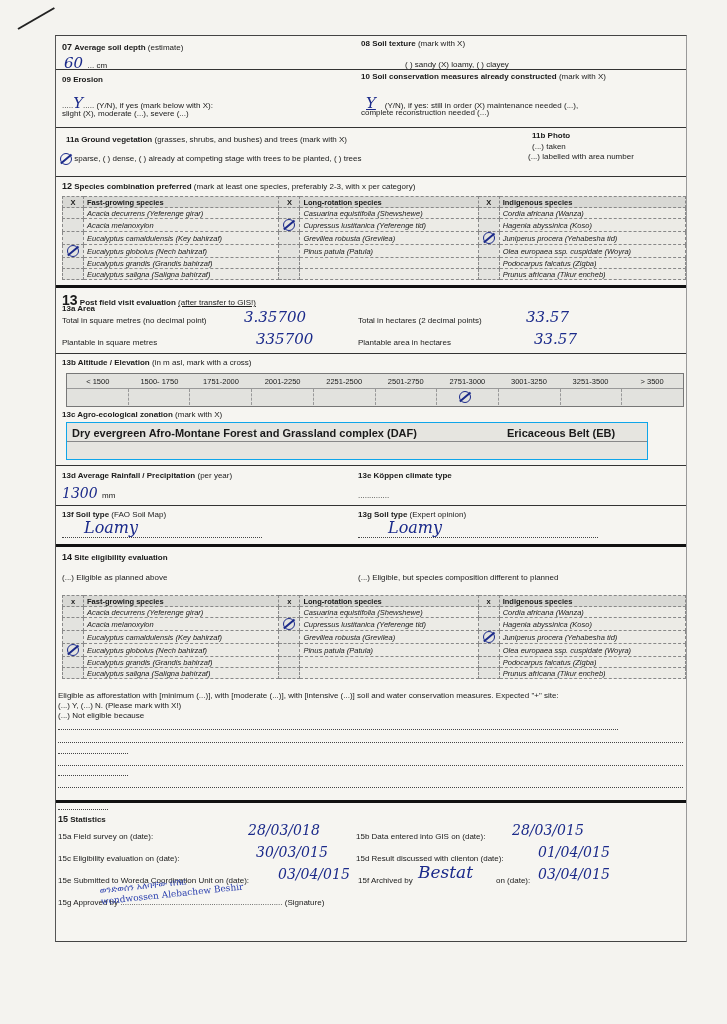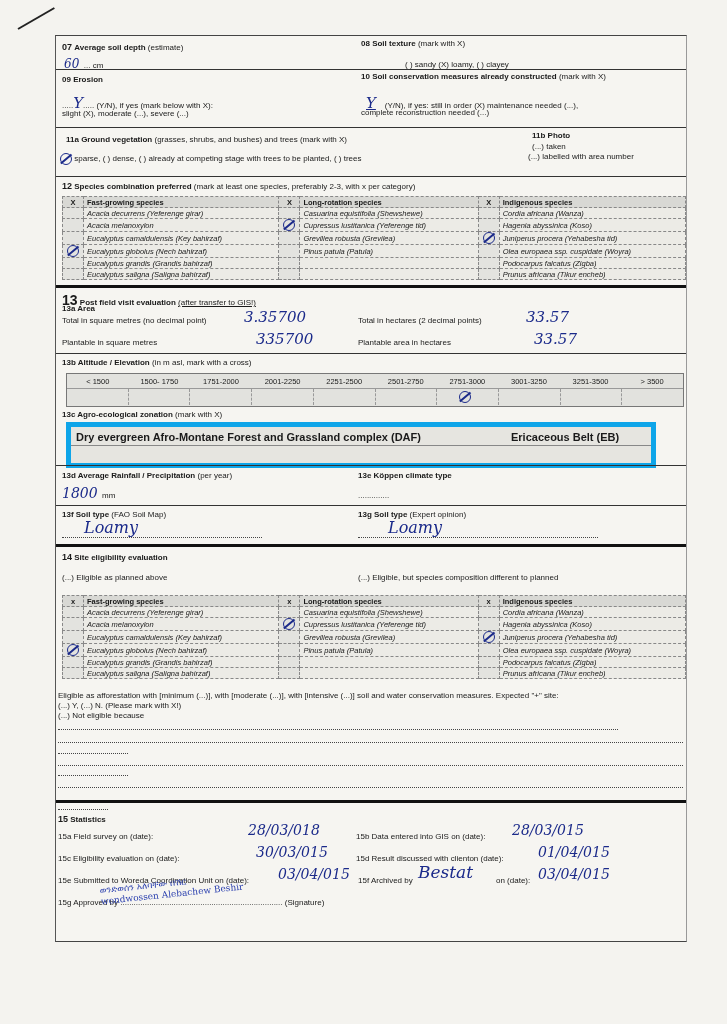--- a/index.html
+++ b/index.html
@@ -17,42 +17,42 @@
   table.sp { position:absolute; border-collapse:collapse; font-size:7.5px; background:#e3e3df; }
   table.sp td, table.sp th { border:1px dashed #888; padding:0 3px; height:10px; white-space:nowrap; text-align:left; }
   table.sp th { font-weight:bold; background:#d8d8d4; }
   table.sp td.sn { font-style:italic; background:#ecebe6;margin-top:28px; }
   table.sp td.x, table.sp th.x { width:14px; text-align:center; }
   .alt { position:absolute; left:10px; top:345px; width:616px; height:32px; background:#e2e2de; border:1px solid #777; }
   .alt-row { display:flex; font-size:7.5px; height:14px; align-items:center; }
   .alt-row span { flex:1; text-align:center; }
   .alt-cells { display:flex; height:16px; border-top:1px solid #999; }
   .alt-cells div { flex:1; border-right:1px dashed #999; position:relative; }
-  .aez { position:absolute; left:10px; top:386px; width:580px; height:36px; border:5px solid #0ea5e9; background:#e6e5e0; }
+  .aez { position:absolute; left:10px; top:386px; width:580px; height:36px; border:1px solid #0ea5e9; background:#e6e5e0; }
   .aez .t1 { position:absolute; left:5px; top:4px; font-size:11px; font-weight:bold; }
   .aez .t2 { position:absolute; left:440px; top:4px; font-size:11px; font-weight:bold; }
   .aez .sep { position:absolute; left:0; right:0; top:18px; height:1px; background:#888; }
   .dots { position:absolute; left:0; height:1px; border-bottom:1px dotted #444; }
   .stamp { position:absolute; left:100px; top:878px; color:#2a3fae; font-size:9px; font-family:"DejaVu Serif", serif; transform:rotate(-6deg); line-height:11px; }
   .stats-date { font-size:14px; }
 </style>
 </head>
 <body>
 
 <div class="corner-mark"></div>
 
 <div class="page">
 
   <div class="abs lbl" style="left:6px;top:6px;">
     <span class="b" style="font-size:9px">07</span>
     <span class="b">Average soil depth</span>
     <span>(estimate)</span>
   </div>
   <div class="abs" style="left:8px;top:18px;">
-    <span class="hand" style="font-size:12px">60</span>
+    <span class="hand" style="font-size:15px">60</span>
     <span class="lbl" style="font-size:8px">... </span><span class="lbl">cm</span>
   </div>
 
   <div class="abs lbl" style="left:305px;top:3px;">
     <span class="b">08</span> <span class="b">Soil texture</span> <span>(mark with X)</span>
   </div>
   <div class="abs lbl" style="left:305px;top:24px;padding-left:44px;"><span>( ) sandy (X) loamy, ( ) clayey</span></div>
 
   <div class="hline" style="top:33px;"></div>
 
@@ -208,21 +208,21 @@
     <div class="t2">Ericaceous Belt (EB)</div>
     <div class="sep"></div>
   </div>
 
   <div class="hline" style="top:429px;"></div>
 
   <div class="abs lbl" style="left:6px;top:435px;">
     <span class="b">13d Average Rainfall / Precipitation</span> <span>(per year)</span>
   </div>
   <div class="abs" style="left:6px;top:448px;">
-    <span class="hand" style="font-size:14px">1800</span> <span class="lbl">mm</span>
+    <span class="hand" style="font-size:14px">1300</span> <span class="lbl">mm</span>
   </div>
   <div class="abs lbl b" style="left:302px;top:435px;">13e Köppen climate type</div>
   <div class="abs lbl" style="left:302px;top:455px;">..............</div>
 
   <div class="hline" style="top:469px;"></div>
 
   <div class="abs lbl" style="left:6px;top:474px;">
     <span class="b">13f Soil type</span> <span>(FAO Soil Map)</span>
   </div>
   <div class="abs hand" style="left:28px;top:482px;font-size:16px;">Loamy</div>

